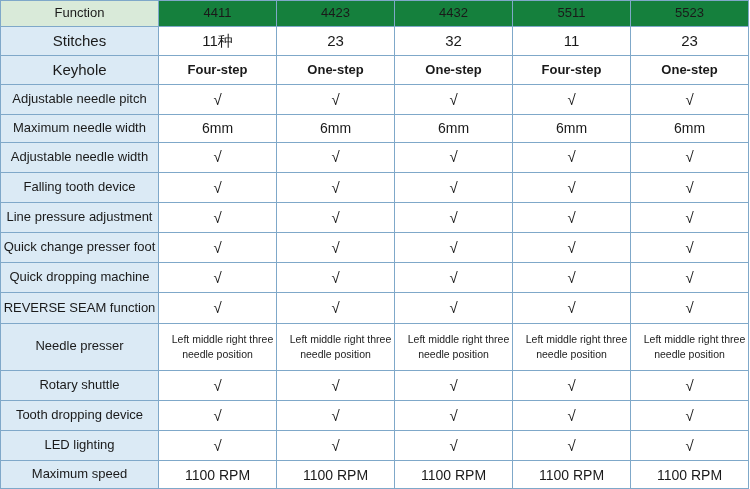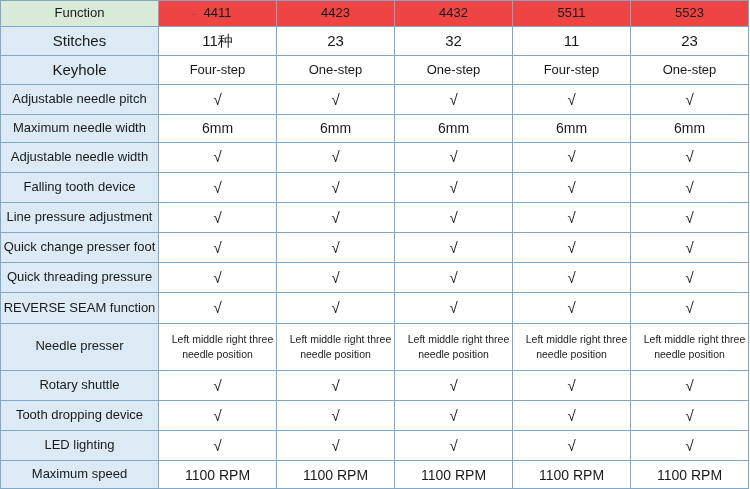--- a/index.html
+++ b/index.html
@@ -32,37 +32,37 @@
   col.label-col { width: 158px; }
   col.model-col { width: 118px; }
 
   
   td.hdr-label {
     background: #d9ead9;
     font-size: 16px;
     color: #222;
   }
   td.hdr-model {
-    background: #ef4444;
+    background: #15803d;
     font-size: 16px;
     color: #222;
   }
   
   td.row-label {
     background: #dbeaf5;
     font-size: 13px;
   }
   td.row-label.big {
     font-size: 15px;
   }
   td.val {
     background: #ffffff;
   }
   td.val.bold {
-    font-weight: normal;
+    font-weight: bold;
     font-size: 13px;
   }
   td.val.mm {
     font-size: 14px;
   }
   td.val.rpm {
     font-size: 14px;
   }
   td.val.stitch {
     font-size: 15px;
@@ -158,21 +158,21 @@
       </tr>
       <tr>
         <td class="row-label">Quick change presser foot</td>
         <td class="val"><span class="check">√</span></td>
         <td class="val"><span class="check">√</span></td>
         <td class="val"><span class="check">√</span></td>
         <td class="val"><span class="check">√</span></td>
         <td class="val"><span class="check">√</span></td>
       </tr>
       <tr>
-        <td class="row-label">Quick threading pressure</td>
+        <td class="row-label">Quick dropping machine</td>
         <td class="val"><span class="check">√</span></td>
         <td class="val"><span class="check">√</span></td>
         <td class="val"><span class="check">√</span></td>
         <td class="val"><span class="check">√</span></td>
         <td class="val"><span class="check">√</span></td>
       </tr>
       <tr>
         <td class="row-label">REVERSE SEAM function</td>
         <td class="val"><span class="check">√</span></td>
         <td class="val"><span class="check">√</span></td>

